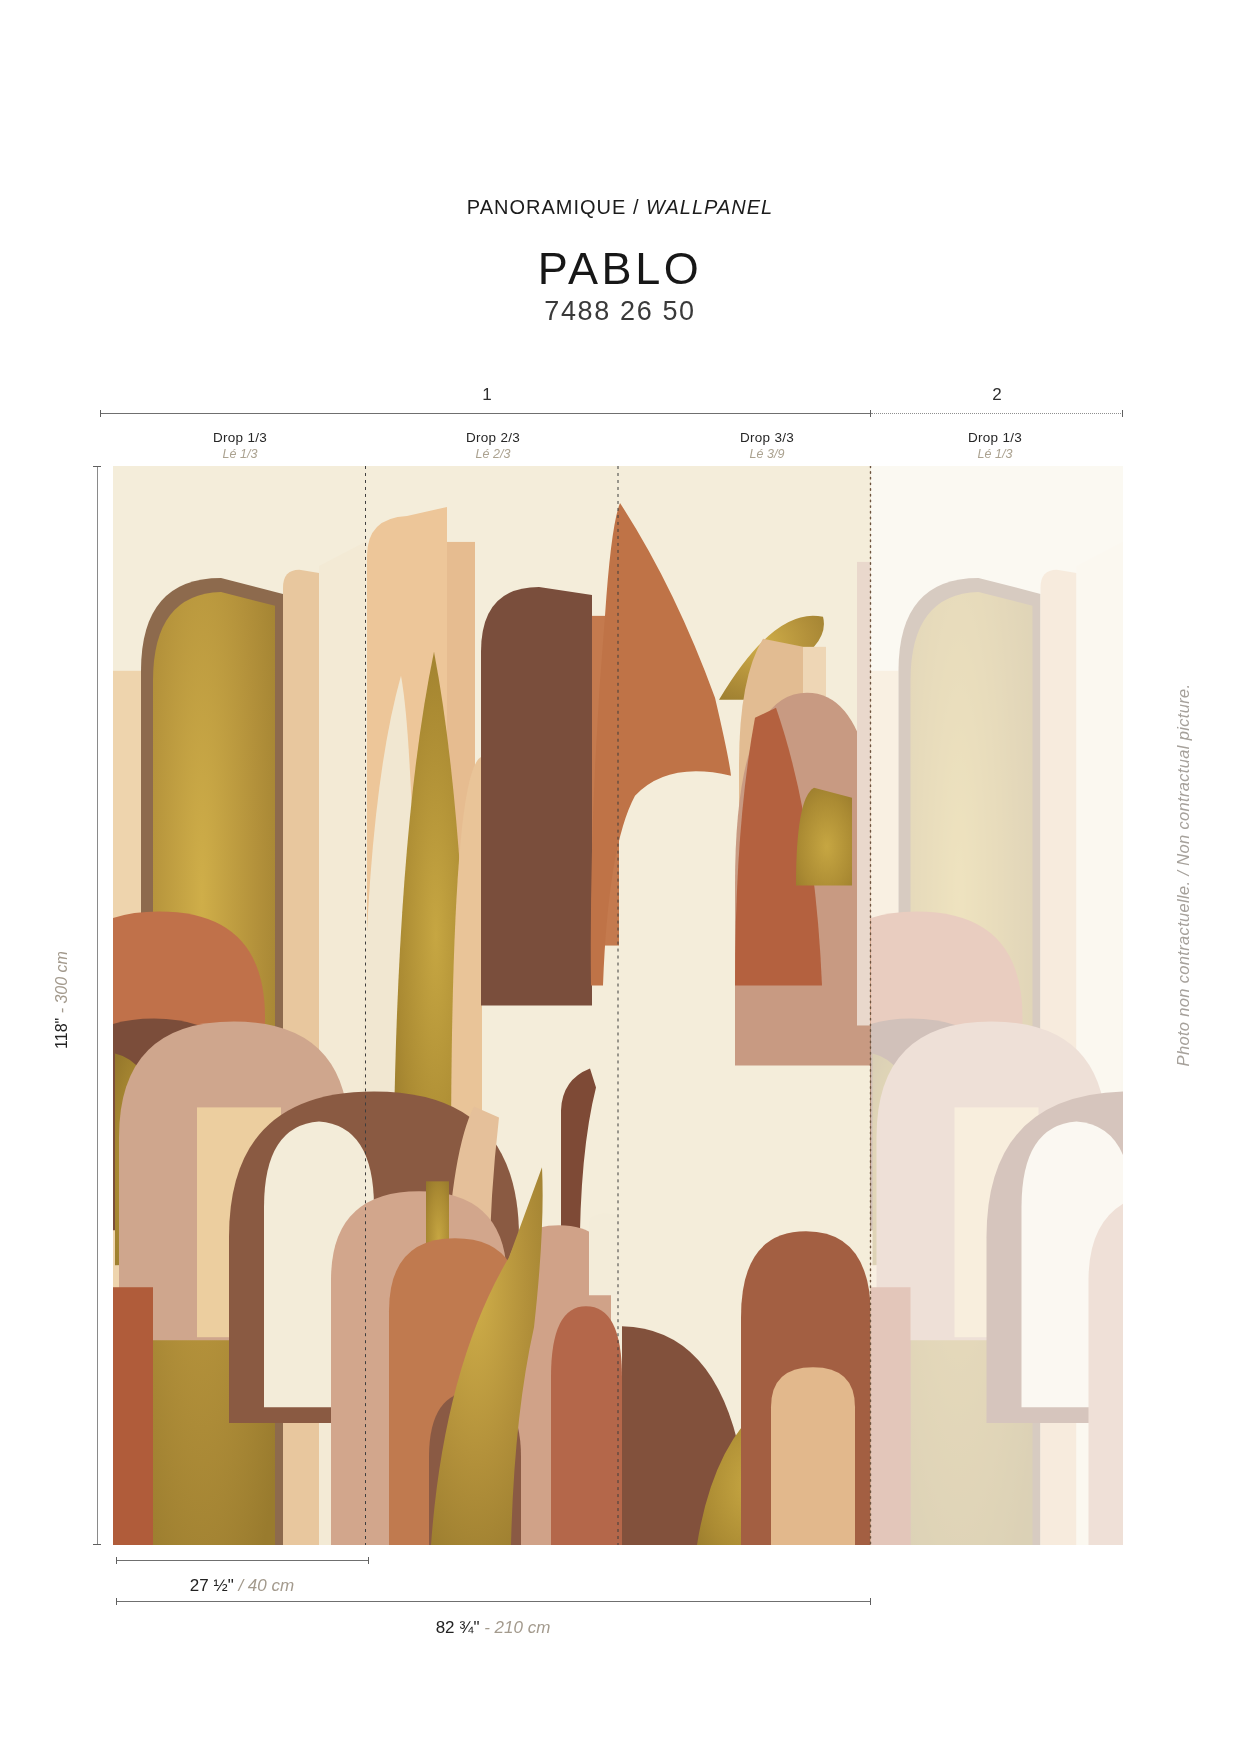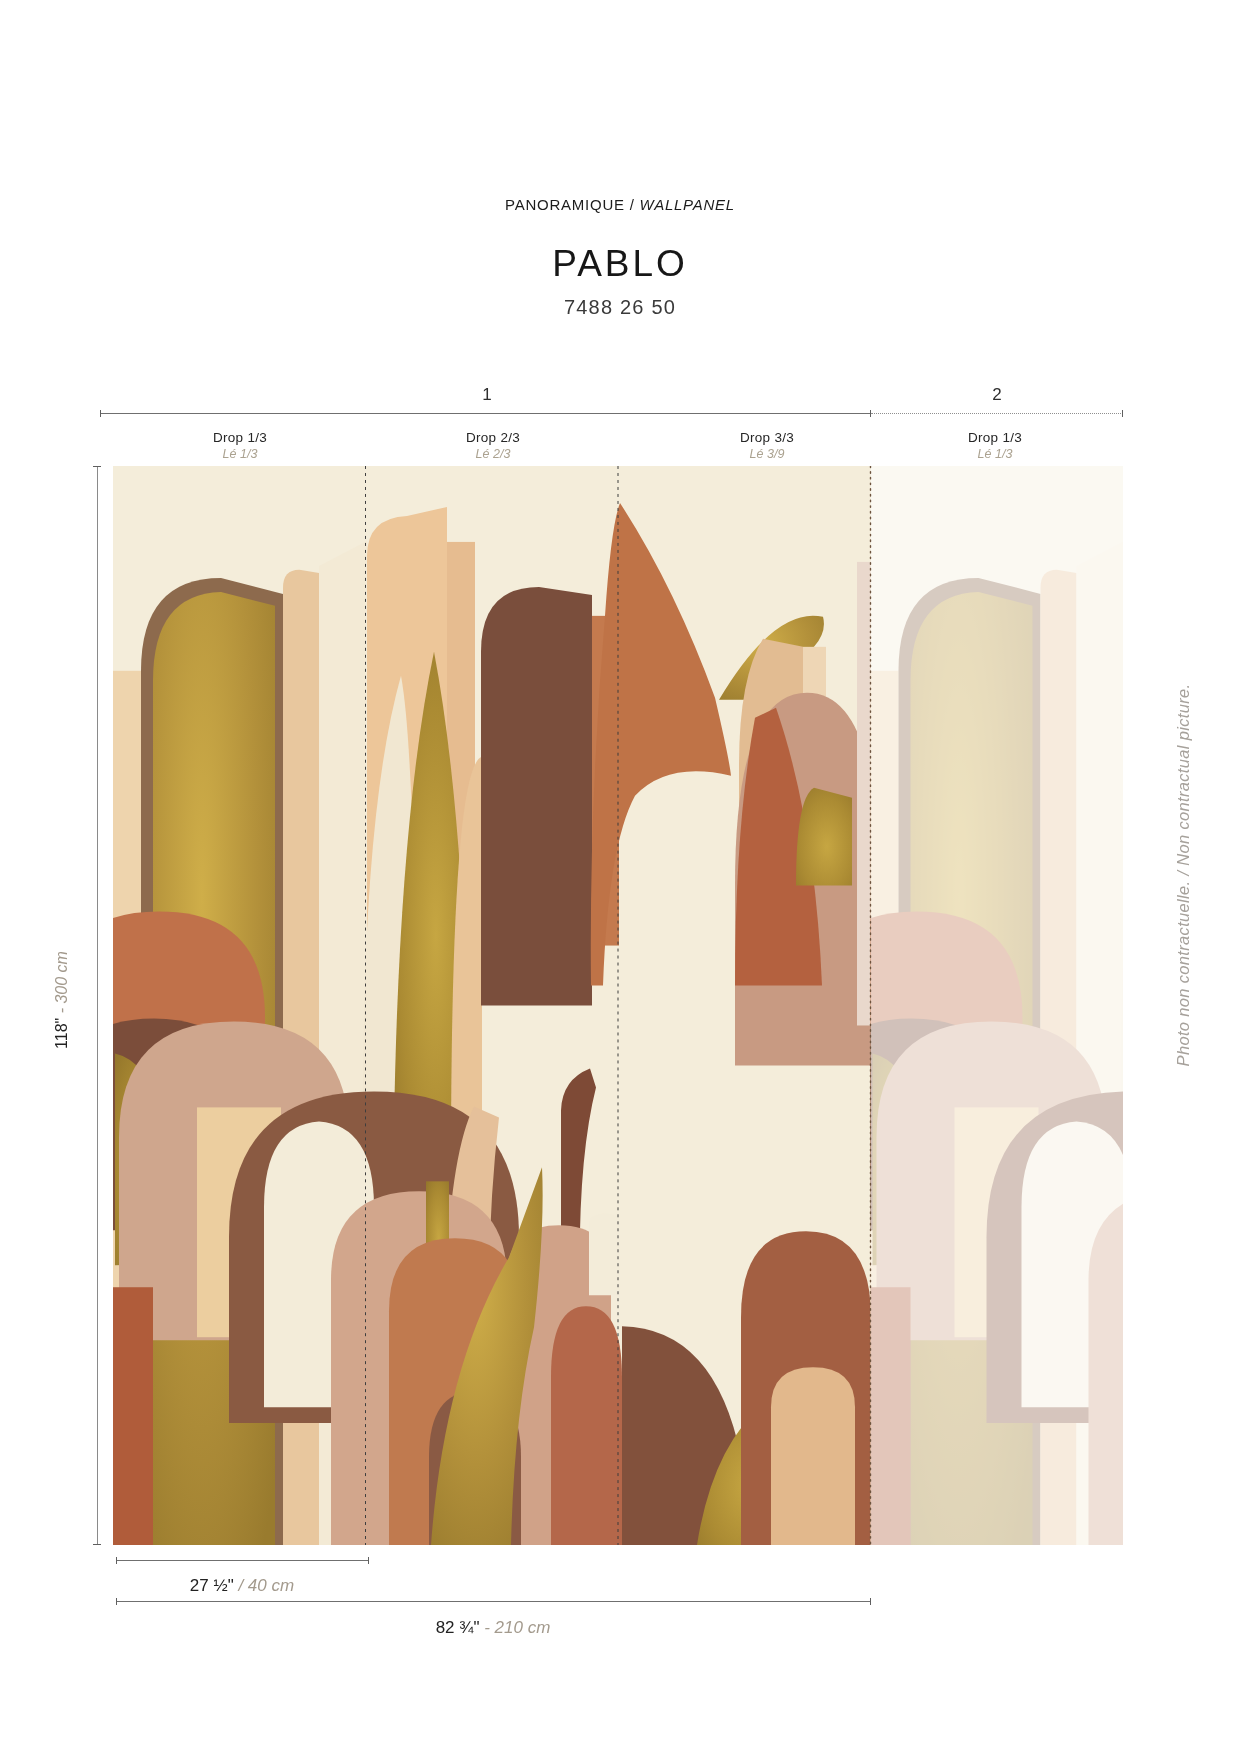--- a/index.html
+++ b/index.html
@@ -4,24 +4,24 @@
 <style>
   html,body{margin:0;padding:0;background:#ffffff;}
   #sheet{
     position:relative;width:1240px;height:1754px;margin:0 auto;background:#ffffff;
     font-family:"Liberation Sans", sans-serif;color:#1a1a1a;overflow:hidden;
   }
   .abs{position:absolute;}
   .cx{left:50%;transform:translateX(-50%);}
   
   .logo{top:56px;font-size:76px;letter-spacing:.5em;font-weight:400;white-space:nowrap;color:#141414;}
-  .subtitle{top:196px;font-size:15px;letter-spacing:.05em;white-space:nowrap;color:#1c1c1c;}
+  .subtitle{top:196px;font-size:20px;letter-spacing:.05em;white-space:nowrap;color:#1c1c1c;}
   .subtitle .it{font-style:italic;}
-  .product{top:243px;font-size:37px;letter-spacing:.08em;color:#171717;}
-  .reference{top:296px;font-size:20px;letter-spacing:.06em;color:#3a3a3a;}
+  .product{top:243px;font-size:45px;letter-spacing:.08em;color:#171717;}
+  .reference{top:296px;font-size:27px;letter-spacing:.06em;color:#3a3a3a;}
   
   .hline{position:absolute;height:1px;background:#6f6f6f;}
   .vline{position:absolute;width:1px;background:#8a8a8a;}
   .hdots{position:absolute;height:0;border-top:1px dotted #8f8f8f;background:none;}
   .tickv{position:absolute;width:1px;height:7px;background:#5f5f5f;}
   .tickh{position:absolute;height:1px;width:8px;background:#5f5f5f;}
   .panelnum{position:absolute;transform:translateX(-50%);font-size:17px;color:#2e2e2e;}
   .droplabel{position:absolute;transform:translateX(-50%);text-align:center;line-height:1.15;}
   .droplabel .en{display:block;font-size:13.5px;color:#262626;letter-spacing:.02em;}
   .droplabel .fr{display:block;font-size:12.5px;color:#aba290;font-style:italic;margin-top:1px;text-align:center;}

